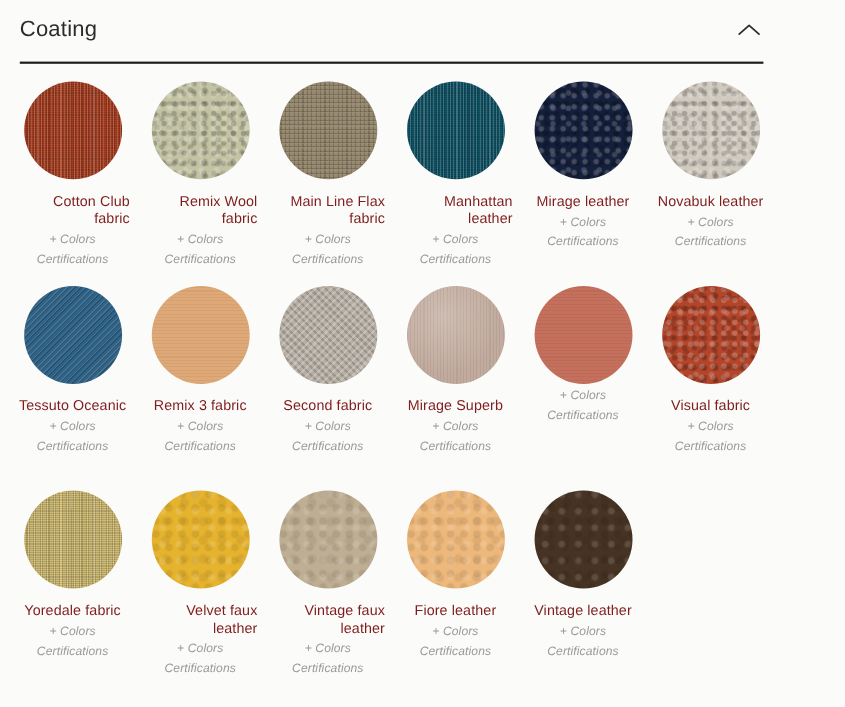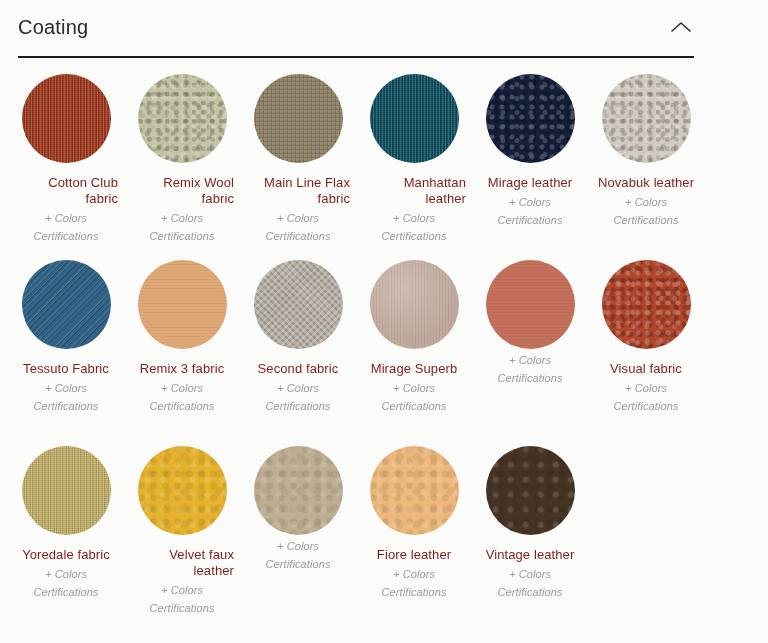--- a/index.html
+++ b/index.html
@@ -261,21 +261,21 @@
         </div>
         <div class="item-name">Novabuk leather</div>
         <div class="sub-link first">+ Colors</div>
         <div class="sub-link">Certifications</div>
       </div>
       <div class="cell">
         <div class="swatch tex-twill" style="background: rgb(46, 99, 137);">
           <span class="grain"></span>
           <span class="grain2"></span>
         </div>
-        <div class="item-name">Tessuto Fabric</div>
+        <div class="item-name">Tessuto Oceanic</div>
         <div class="sub-link first">+ Colors</div>
         <div class="sub-link">Certifications</div>
       </div>
       <div class="cell">
         <div class="swatch tex-flat" style="background: rgb(223, 168, 119);">
           <span class="grain"></span>
           <span class="grain2"></span>
         </div>
         <div class="item-name">Remix 3 fabric</div>
         <div class="sub-link first">+ Colors</div>
@@ -332,20 +332,21 @@
         </div>
         <div class="item-name">Velvet faux leather</div>
         <div class="sub-link first">+ Colors</div>
         <div class="sub-link">Certifications</div>
       </div>
       <div class="cell">
         <div class="swatch tex-leather" style="background: rgb(190, 174, 147);">
           <span class="grain"></span>
           <span class="grain2"></span>
         </div>
+        <div class="item-name">Vintage faux leather</div>
         <div class="sub-link first">+ Colors</div>
         <div class="sub-link">Certifications</div>
       </div>
       <div class="cell">
         <div class="swatch tex-leather" style="background: rgb(237, 184, 123);">
           <span class="grain"></span>
           <span class="grain2"></span>
         </div>
         <div class="item-name">Fiore leather</div>
         <div class="sub-link first">+ Colors</div>

